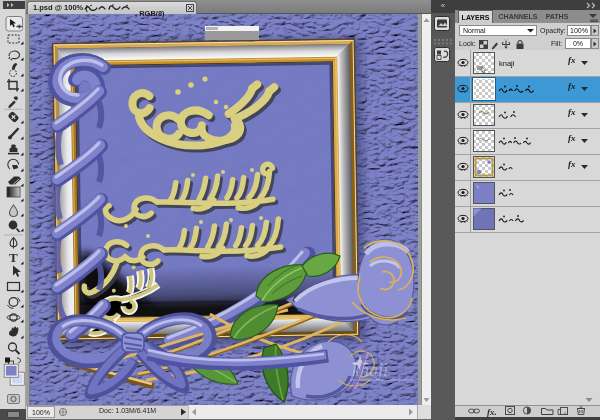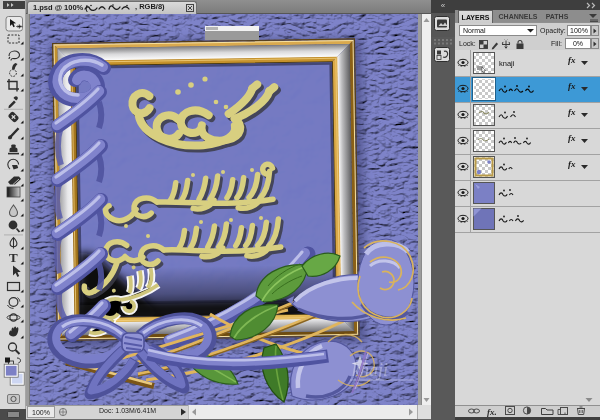--- a/index.html
+++ b/index.html
@@ -364,21 +364,21 @@
 <div class="abs" id="tabtext">1.psd @ 100% (</div>
 <svg class="abs" style="left:83px;top:4px;" width="52" height="8">
 <g stroke="#1c1c1c" fill="#1c1c1c" stroke-width="1.3" stroke-linecap="round">
 <path d="M2,5 c2,-3 4,-3 5,0 c2,2 5,2 7,-1 m2,1 c2,-3 4,-3 6,0" fill="none"></path>
 <path d="M26,5 c1,-4 3,-4 5,-1 c2,2 4,2 6,-1 m2,2 c2,-3 5,-3 7,0" fill="none"></path>
 <circle cx="8" cy="1.5" r="0.8" stroke="none"></circle>
       <circle cx="30" cy="1" r="0.8" stroke="none"></circle>
       <circle cx="44" cy="1.5" r="0.8" stroke="none"></circle>
 </g>
   </svg>
-<div class="abs" style="left:135px;top:2px;font-size:7.5px;font-weight:bold;color:#1c1c1c;">, RGB/8)</div>
+<div class="abs" style="left:135px;top:9px;font-size:7.5px;font-weight:bold;color:#1c1c1c;">, RGB/8)</div>
 <svg class="abs" style="left:186px;top:4px;" width="8" height="8">
     <rect x="0.5" y="0.5" width="7" height="7" fill="none" stroke="#444"></rect>
     <path d="M2,2 l4,4 M6,2 l-4,4" stroke="#444" stroke-width="1"></path>
   </svg>
 <div class="abs" id="statusbar"></div>
 <div class="abs" style="left:27px;top:406px;width:28px;height:12px;background:#e9e9e9;border:1px solid #9a9a9a;box-sizing:border-box;font-size:7px;color:#222;line-height:11px;text-align:center;">100%</div>
 <svg class="abs" style="left:58px;top:407px;" width="12" height="10">
     <circle cx="5" cy="5" r="3.6" fill="none" stroke="#777" stroke-width="1"></circle>
     <path d="M5,1.4 v7.2 M1.4,5 h7.2" stroke="#777" stroke-width="0.8"></path>
   </svg>

